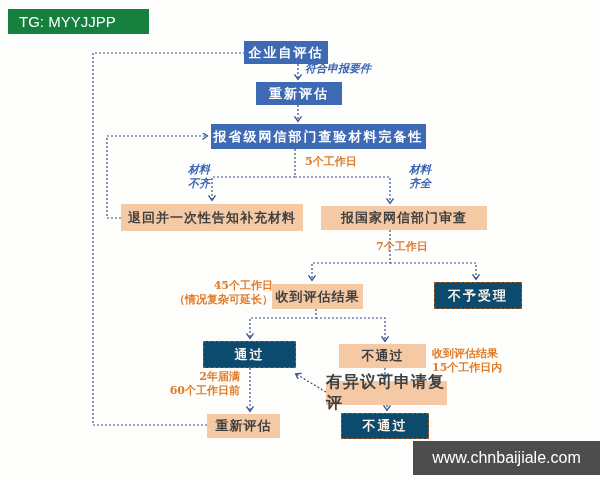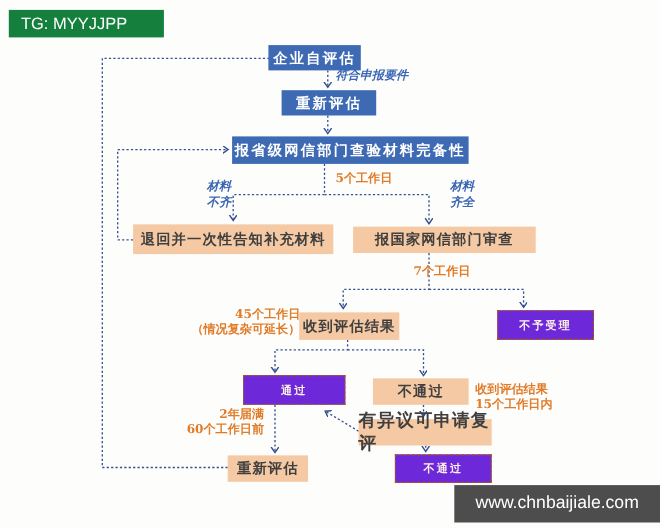--- a/index.html
+++ b/index.html
@@ -3,22 +3,22 @@
 <meta charset="utf-8">
 <style>
   html,body{margin:0;padding:0;background:#fff;}
   #stage{position:relative;width:600px;height:480px;background:#fdfdfc;overflow:hidden;
          font-family:"DejaVu Sans",sans-serif;}
   
   .node{position:absolute;display:flex;align-items:center;justify-content:center;
         font-family:"DejaVu Serif",serif;font-weight:bold;box-sizing:border-box;}
   .node.blue{background:#3E6AB4;color:#ffffff;font-size:13px;letter-spacing:2px;}
   .node.peach{background:#F5C9A3;color:#3f3f3f;font-size:13px;letter-spacing:1px;}
-  .node.orange{background:#6d28d9;color:#fdf3e7;font-size:10px;letter-spacing:2px;
-               border:1.5px dashed #a9540f;margin-left:18px;}
+  .node.orange{background:#0c4a6e;color:#fdf3e7;font-size:13px;letter-spacing:2px;
+               border:1.5px dashed #a9540f;}
   
   .lbl{position:absolute;line-height:1.25;white-space:nowrap;}
   .lbl.blue{color:#3A66B3;font-family:"DejaVu Serif",serif;font-style:italic;
             font-weight:bold;font-size:11px;}
   .lbl.orange{color:#E07B28;font-family:"DejaVu Serif",serif;font-weight:bold;font-size:11px;}
   .center{text-align:right;}
   
   .overlay{position:absolute;color:#fff;font-family:"Liberation Sans",sans-serif;
            display:flex;align-items:center;}
   #tg-box{left:8px;top:9px;width:130px;height:25px;background:#15803d;

